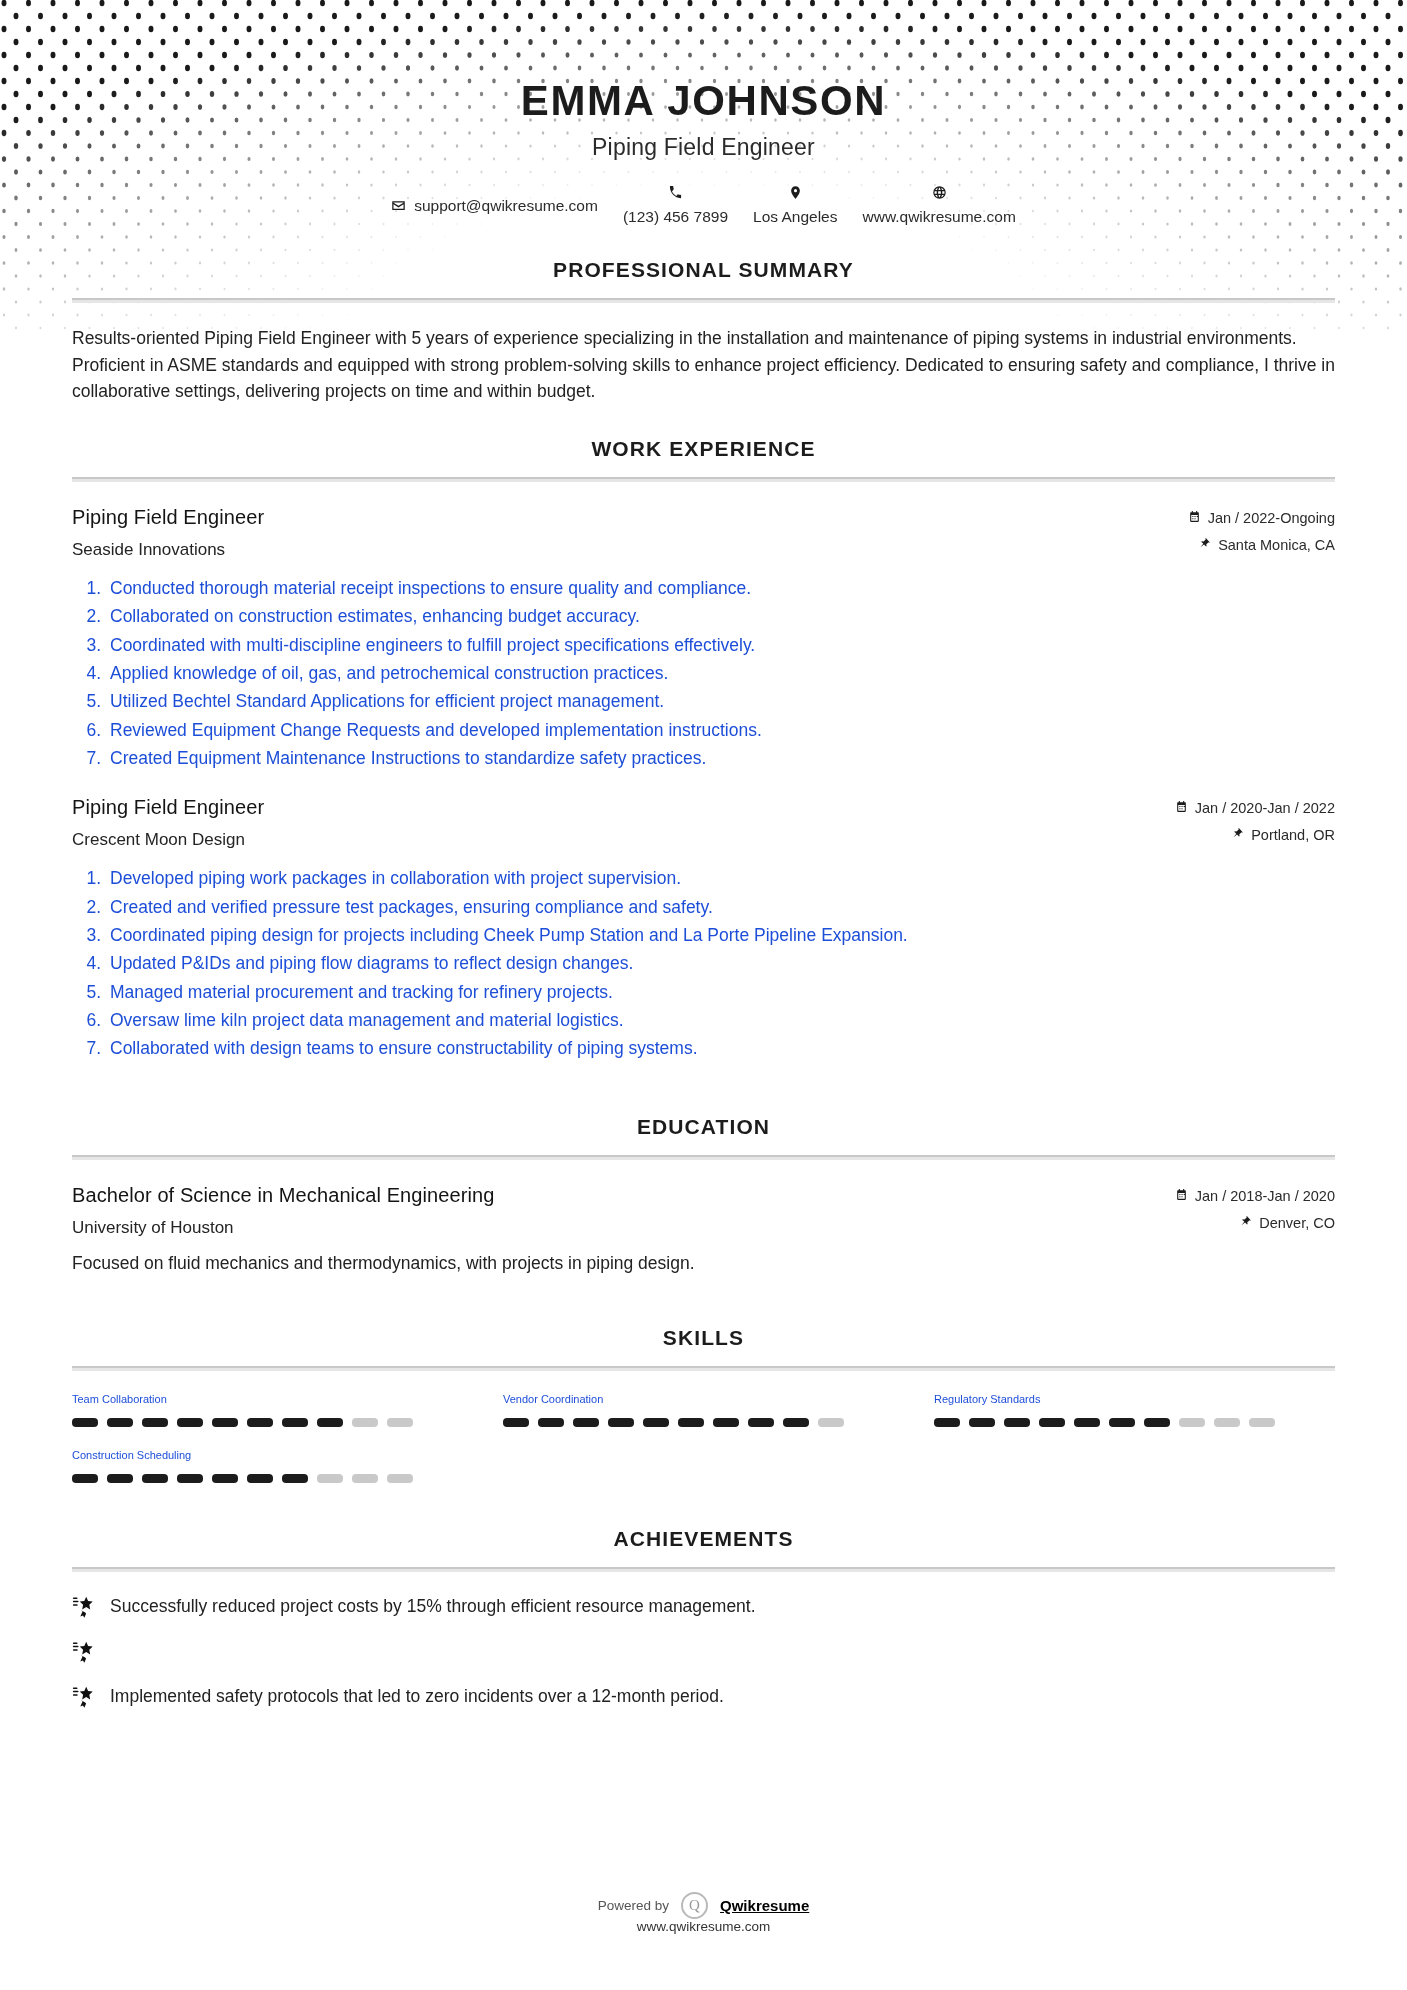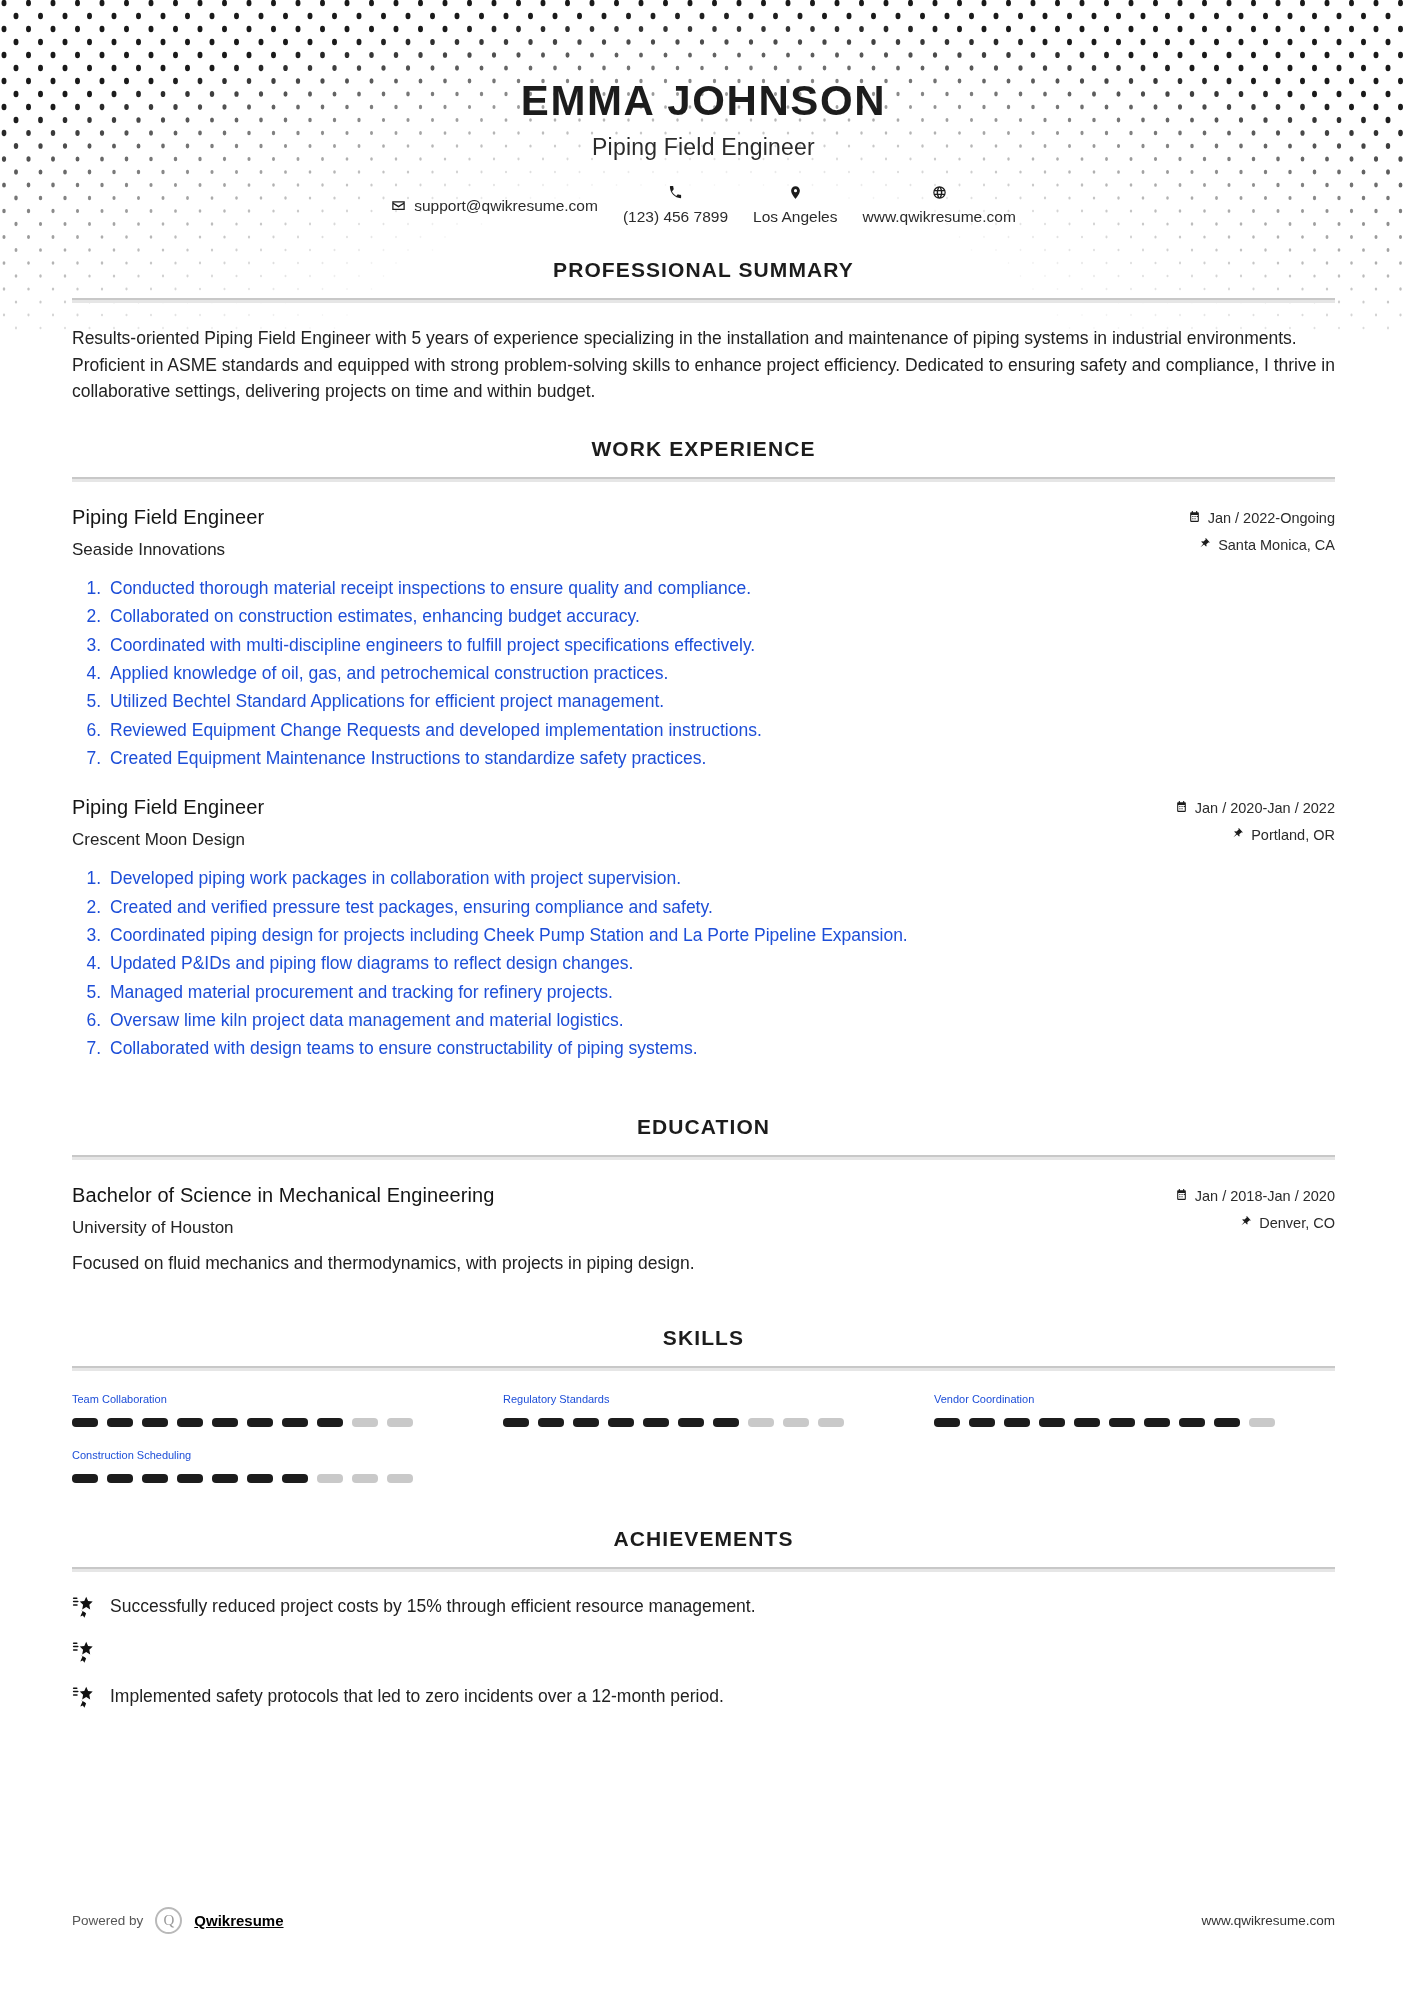--- a/index.html
+++ b/index.html
@@ -69,21 +69,21 @@
   
   .ach-list { margin-top:22px; }
   .ach { display:flex; align-items:flex-start; gap:14px; margin-top:20px; }
   .ach:first-child { margin-top:6px; }
   .ach-icon { flex:none; width:24px; height:24px; margin-top:1px; }
   .ach-icon svg { width:24px; height:24px; }
   .ach-text { font-size:17.5px; line-height:1.4; color:#222; }
 
   
   .footer { position:absolute; left:72px; right:72px; bottom:56px;
-            display:flex; justify-content:space-between; align-items:center; z-index:2; }
+            display:flex; justify-content:space-between; align-items:center; z-index:2;flex-direction:column; }
   .pb { display:flex; align-items:center; gap:12px; }
   .pb-label { font-size:13.5px; color:#555; }
   .qlogo { width:27px; height:27px; border-radius:50%; border:2.2px solid #b9b9b9;
            display:flex; align-items:center; justify-content:center;
            font-size:15px; color:#9a9a9a; font-family:"Liberation Serif", serif; }
   .qname { font-size:15px; color:#000000; text-decoration:underline;font-weight:bold; }
   .fsite { font-size:13.5px; color:#333; }
 </style>
 </head>
 <body>
@@ -1523,46 +1523,46 @@
               <span class="dash on"></span>
               <span class="dash on"></span>
               <span class="dash on"></span>
               <span class="dash on"></span>
               <span class="dash on"></span>
               <span class="dash"></span>
               <span class="dash"></span>
             </div>
           </div>
           <div>
-            <div class="skill-name">Regulatory Standards</div>
+            <div class="skill-name">Vendor Coordination</div>
             <div class="skill-bar">
               <span class="dash on"></span>
               <span class="dash on"></span>
               <span class="dash on"></span>
               <span class="dash on"></span>
               <span class="dash on"></span>
               <span class="dash on"></span>
               <span class="dash on"></span>
-              <span class="dash"></span>
-              <span class="dash"></span>
+              <span class="dash on"></span>
+              <span class="dash on"></span>
               <span class="dash"></span>
             </div>
           </div>
           <div>
-            <div class="skill-name">Vendor Coordination</div>
+            <div class="skill-name">Regulatory Standards</div>
             <div class="skill-bar">
               <span class="dash on"></span>
               <span class="dash on"></span>
               <span class="dash on"></span>
               <span class="dash on"></span>
               <span class="dash on"></span>
               <span class="dash on"></span>
               <span class="dash on"></span>
-              <span class="dash on"></span>
-              <span class="dash on"></span>
+              <span class="dash"></span>
+              <span class="dash"></span>
               <span class="dash"></span>
             </div>
           </div>
           <div>
             <div class="skill-name">Construction Scheduling</div>
             <div class="skill-bar">
               <span class="dash on"></span>
               <span class="dash on"></span>
               <span class="dash on"></span>
               <span class="dash on"></span>

